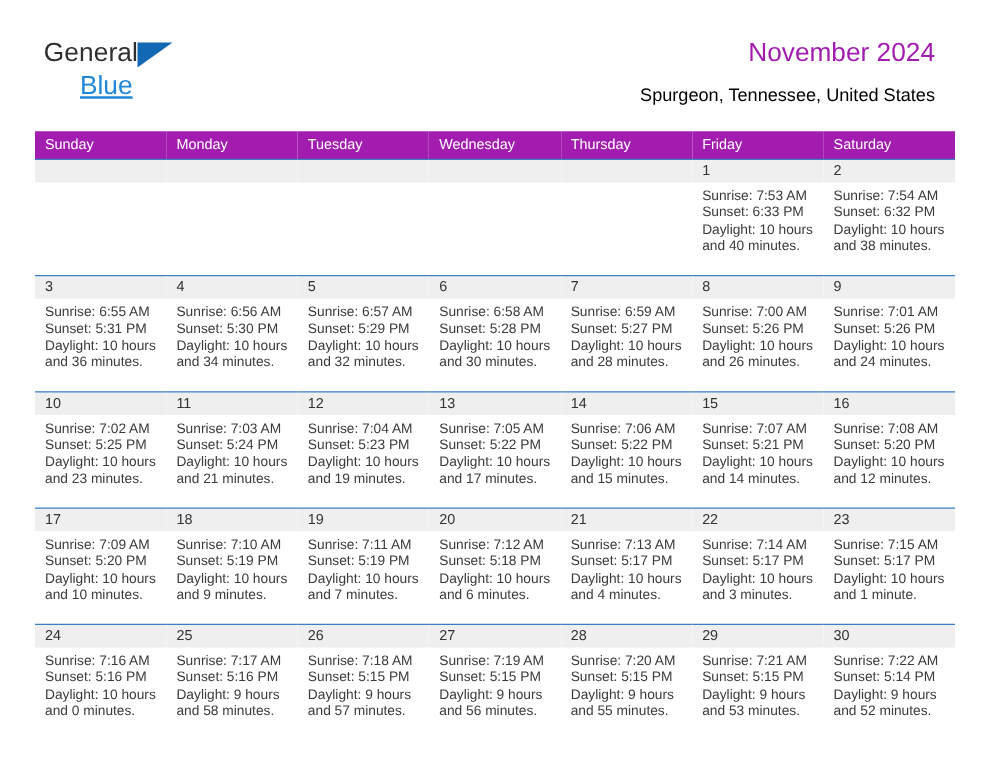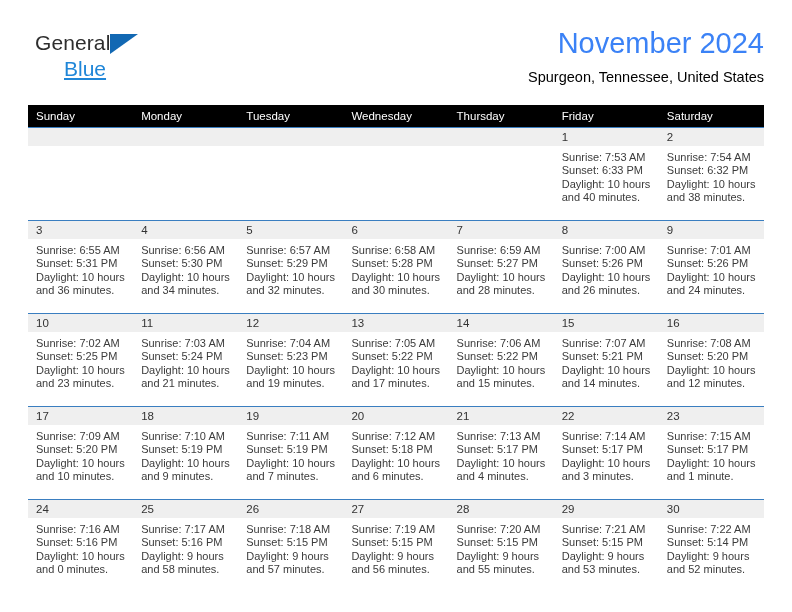--- a/index.html
+++ b/index.html
@@ -16,21 +16,21 @@
     height: 612px;
     padding: 0;
     overflow: hidden;
   }
 
   
   .top-bar {
     position: absolute;
     left: 28px;
     top: 26px;
-    right: 28px;
+    right: 44px;
     height: 72px;
   }
   .brand {
     position: absolute;
     left: 7px;
     top: 6px;
     width: 200px;
     height: 56px;
     line-height: 1;
   }
@@ -63,22 +63,22 @@
     white-space: nowrap;
     text-decoration: underline;
   }
   .title-block {
     position: absolute;
     right: 0;
     top: 0;
     text-align: right;
   }
   .cal-title {
-    font-size: 29px;
-    color: #3b82f6;
+    font-size: 21px;
+    color: #a21caf;
     font-weight: 400;
     line-height: 34px;
     white-space: nowrap;
   }
   .cal-subtitle {
     font-size: 14.5px;
     color: #000000;
     line-height: 22px;
     margin-top: 6px;
     white-space: nowrap;
@@ -90,21 +90,21 @@
     left: 28px;
     top: 105px;
     width: 736px;
   }
   table.cal {
     width: 736px;
     border-collapse: collapse;
     table-layout: fixed;
   }
   table.cal th {
-    background: #000000;
+    background: #a21caf;
     color: #ffffff;
     font-size: 11.5px;
     font-weight: normal;
     text-align: left;
     padding: 5px 0 5px 8px;
     height: 21px;
     vertical-align: middle;
   }
   table.cal td {
     vertical-align: top;

